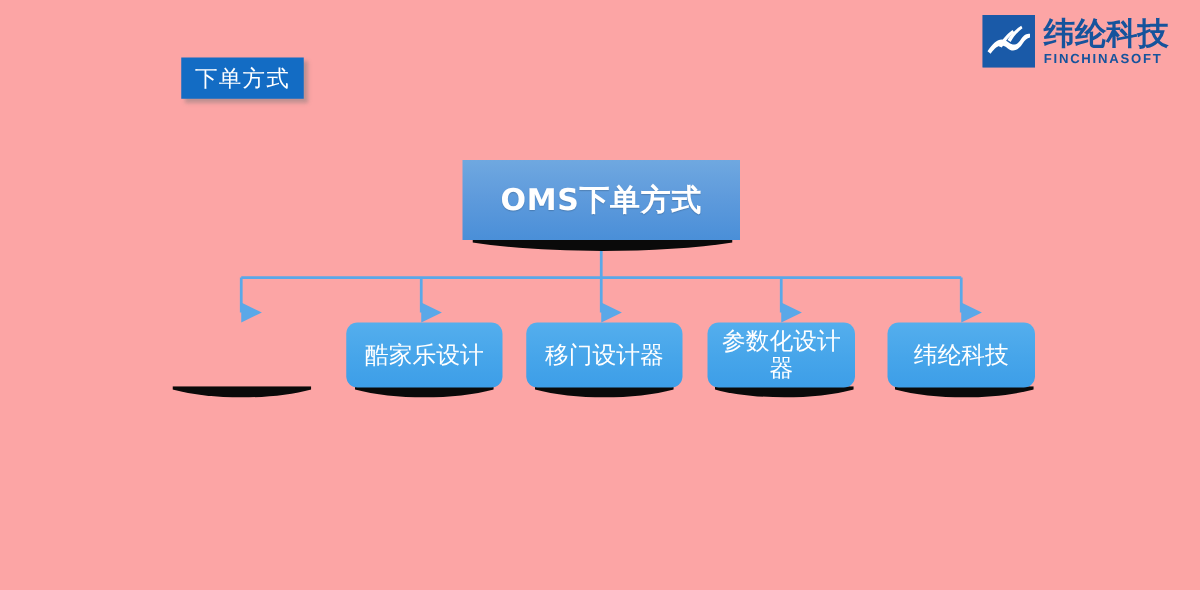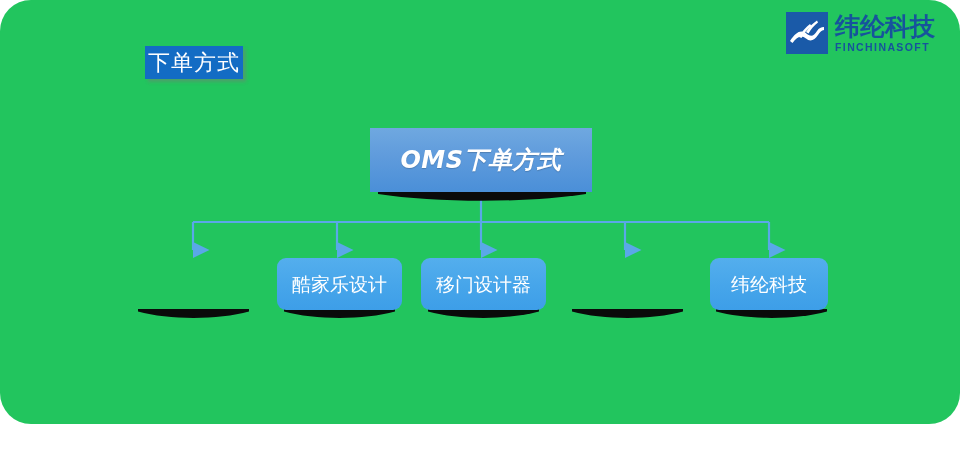--- a/index.html
+++ b/index.html
@@ -8,24 +8,23 @@
     padding: 0;
     background: #ffffff;
   }
   body {
     font-family: "Liberation Sans", "DejaVu Sans", sans-serif;
   }
 
   #slide {
     position: relative;
     width: 960px;
-    height: 424px;
-    background: #22c55e;
+    height: 472px;
+    background: #fca5a5;
     overflow: hidden;
-    border-radius: 31px;
   }
 
   
   .logo-block {
     position: absolute;
     left: 786px;
     top: 12px;
     display: flex;
     align-items: center;
     gap: 7px;
@@ -67,21 +66,21 @@
     left: 145px;
     top: 46px;
     width: 98px;
     height: 33px;
     background: #136cc4;
     box-shadow: 3px 3px 3px rgba(120,120,120,0.45);
     display: flex;
     align-items: center;
     justify-content: center;
     color: #ffffff;
-    font-size: 22px;
+    font-size: 18px;
     font-family: "DejaVu Sans", "Liberation Sans", sans-serif;
     letter-spacing: 1px;
   }
 
   
   #connectors {
     position: absolute;
     left: 0;
     top: 0;
     width: 960px;
@@ -99,21 +98,20 @@
     background: linear-gradient(180deg, #6fa8e0 0%, #5f9bdc 45%, #4a8fd8 100%);
     display: flex;
     align-items: center;
     justify-content: center;
     color: #ffffff;
     font-size: 24px;
     font-weight: bold;
     font-family: "DejaVu Sans", "Liberation Sans", sans-serif;
     letter-spacing: 0.5px;
     text-shadow: 0 1px 1px rgba(0,0,0,0.18);
-    font-style: italic;
   }
 
   
   .node-leaf {
     position: absolute;
     top: 258px;
     height: 52px;
     border-radius: 9px;
     background: linear-gradient(180deg, #54aeed 0%, #46a5ea 55%, #3d9ee8 100%);
     display: flex;
@@ -216,17 +214,20 @@
       <path d="M0 0 L111 0 L111 2.5 C80 11, 31 11, 0 2.5 Z" fill="#0a0a0a"></path>
     </svg>
   </div>
 
   <div class="node-leaf" style="left:421px; width:125px;">
     <span>移门设计器</span>
   </div>
   <div class="node-leaf" style="left:277px; width:125px;">
     <span>酷家乐设计</span>
   </div>
+  <div class="node-leaf" style="left:566px; width:118px;">
+    <span>参数化设计器</span>
+  </div>
   <div class="node-leaf" style="left:710px; width:118px;">
     <span>纬纶科技</span>
   </div>
 
 </div>
 
 </body></html>

